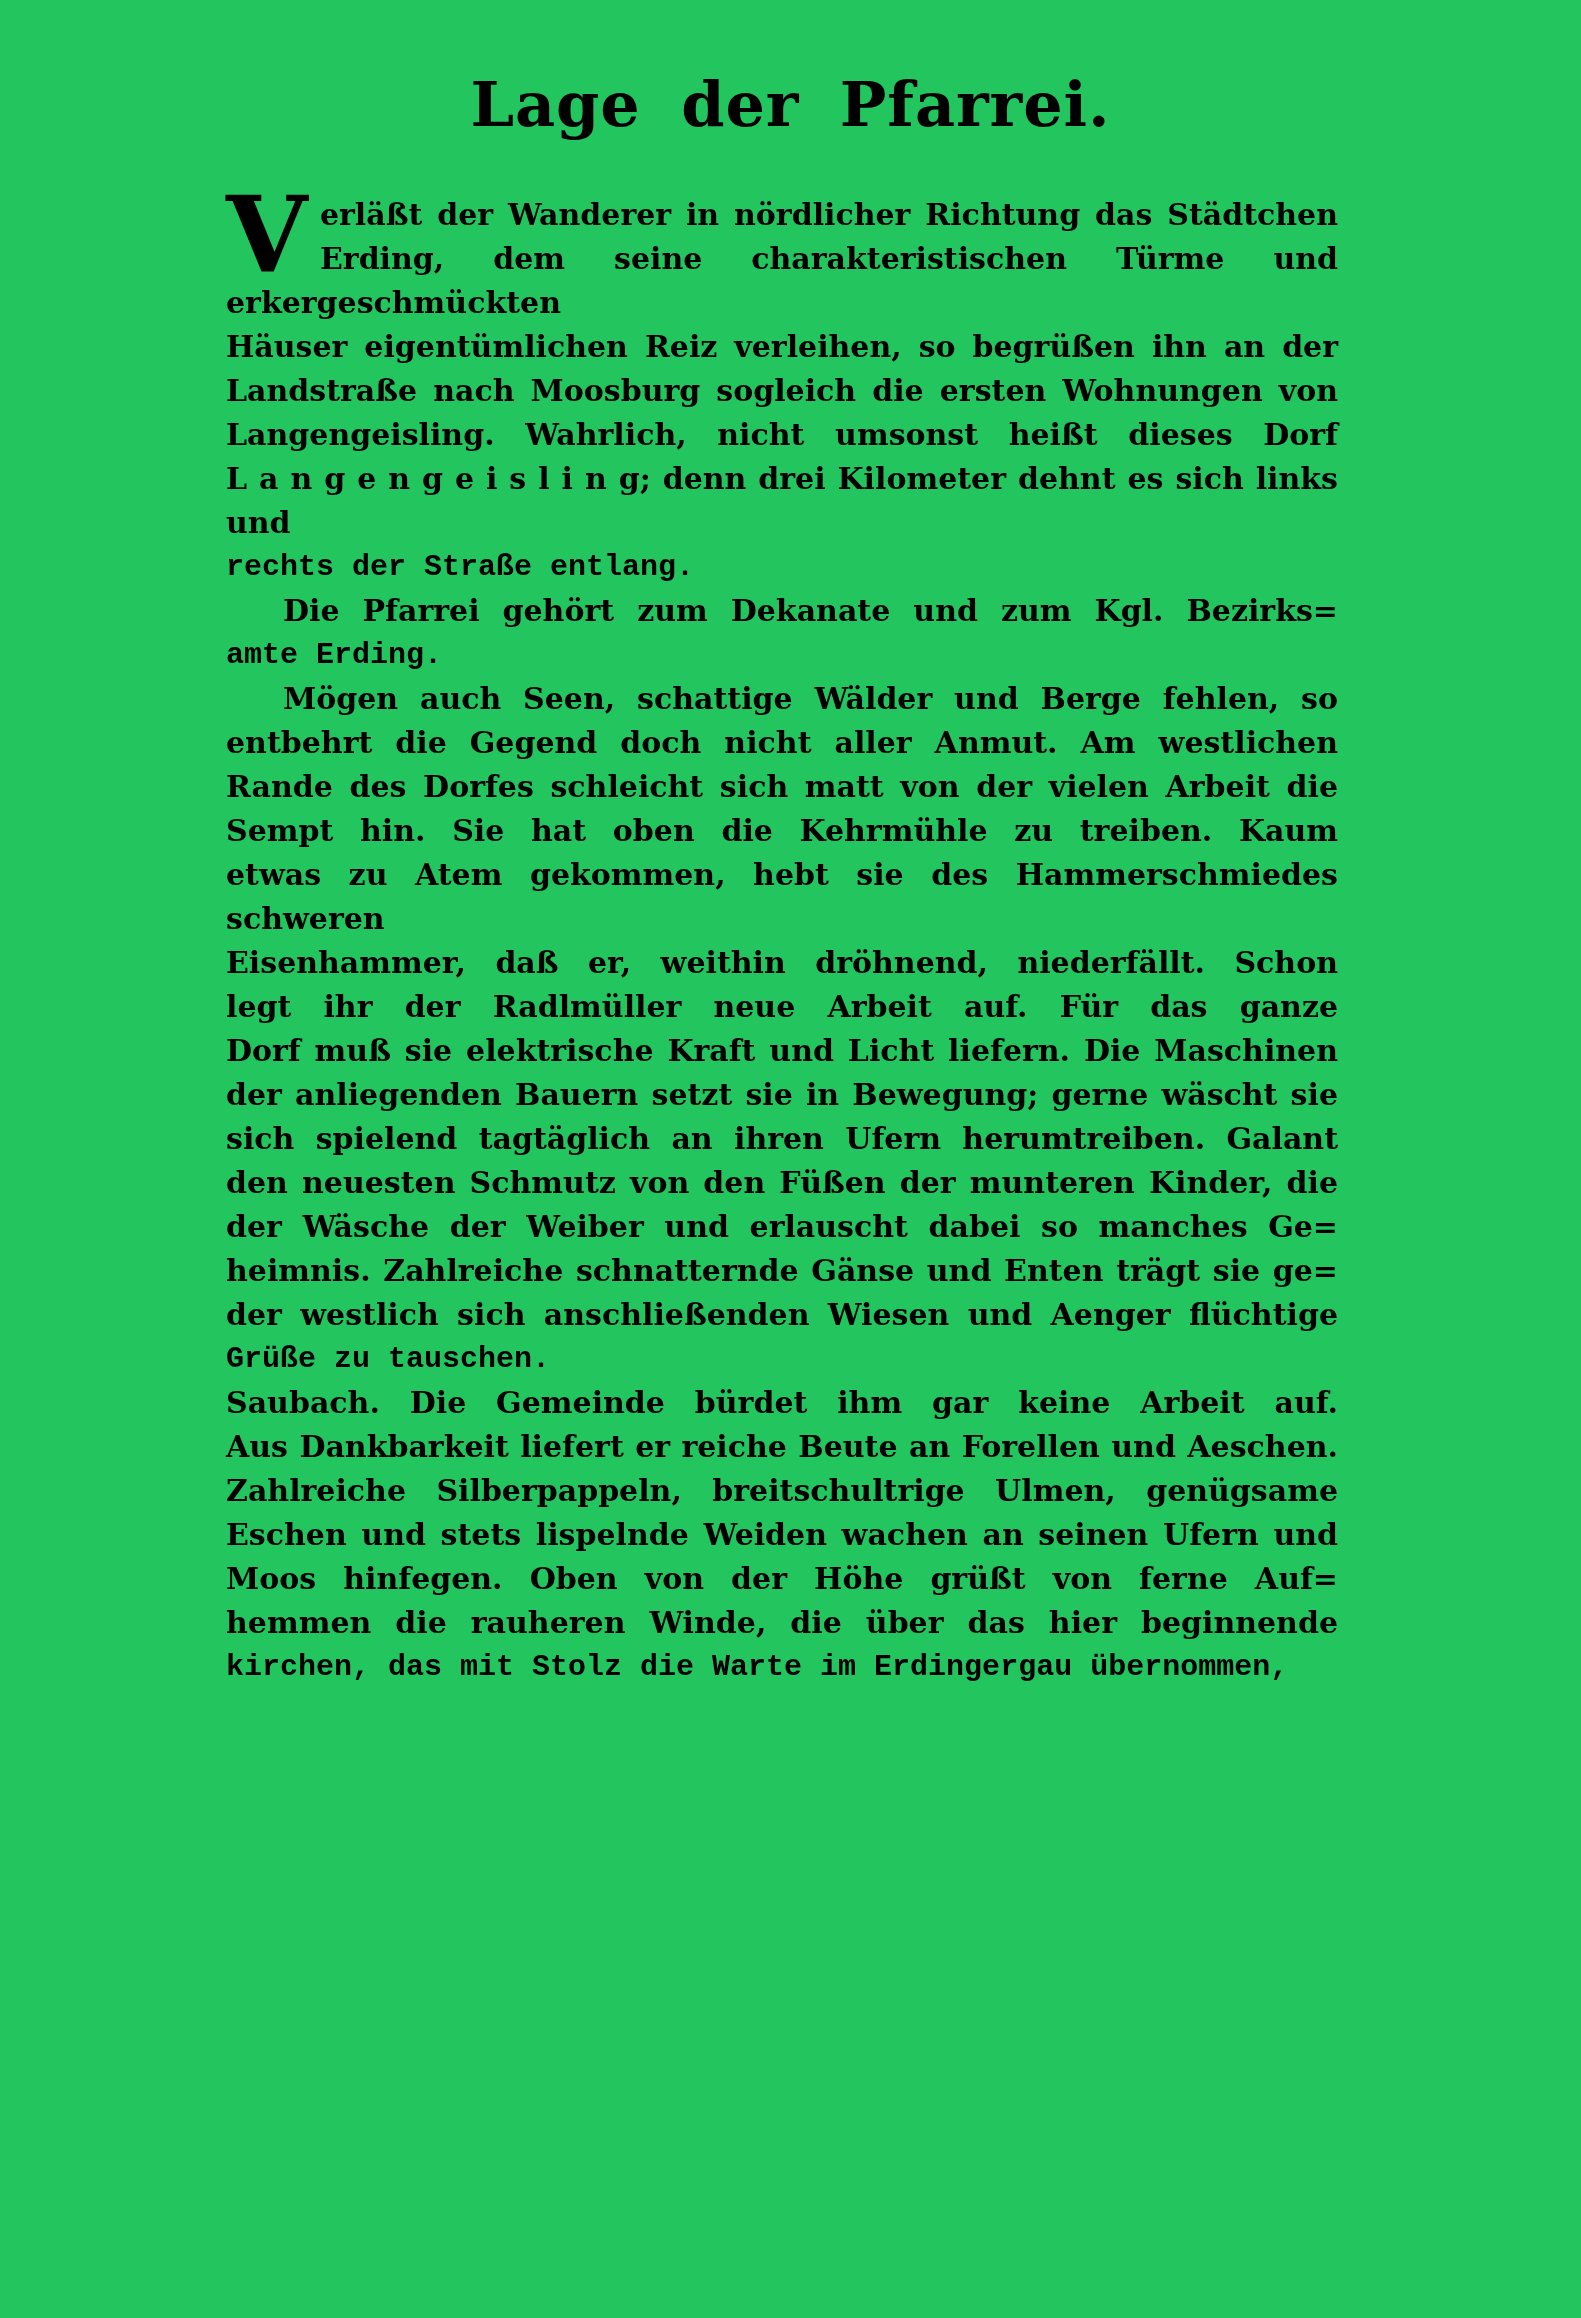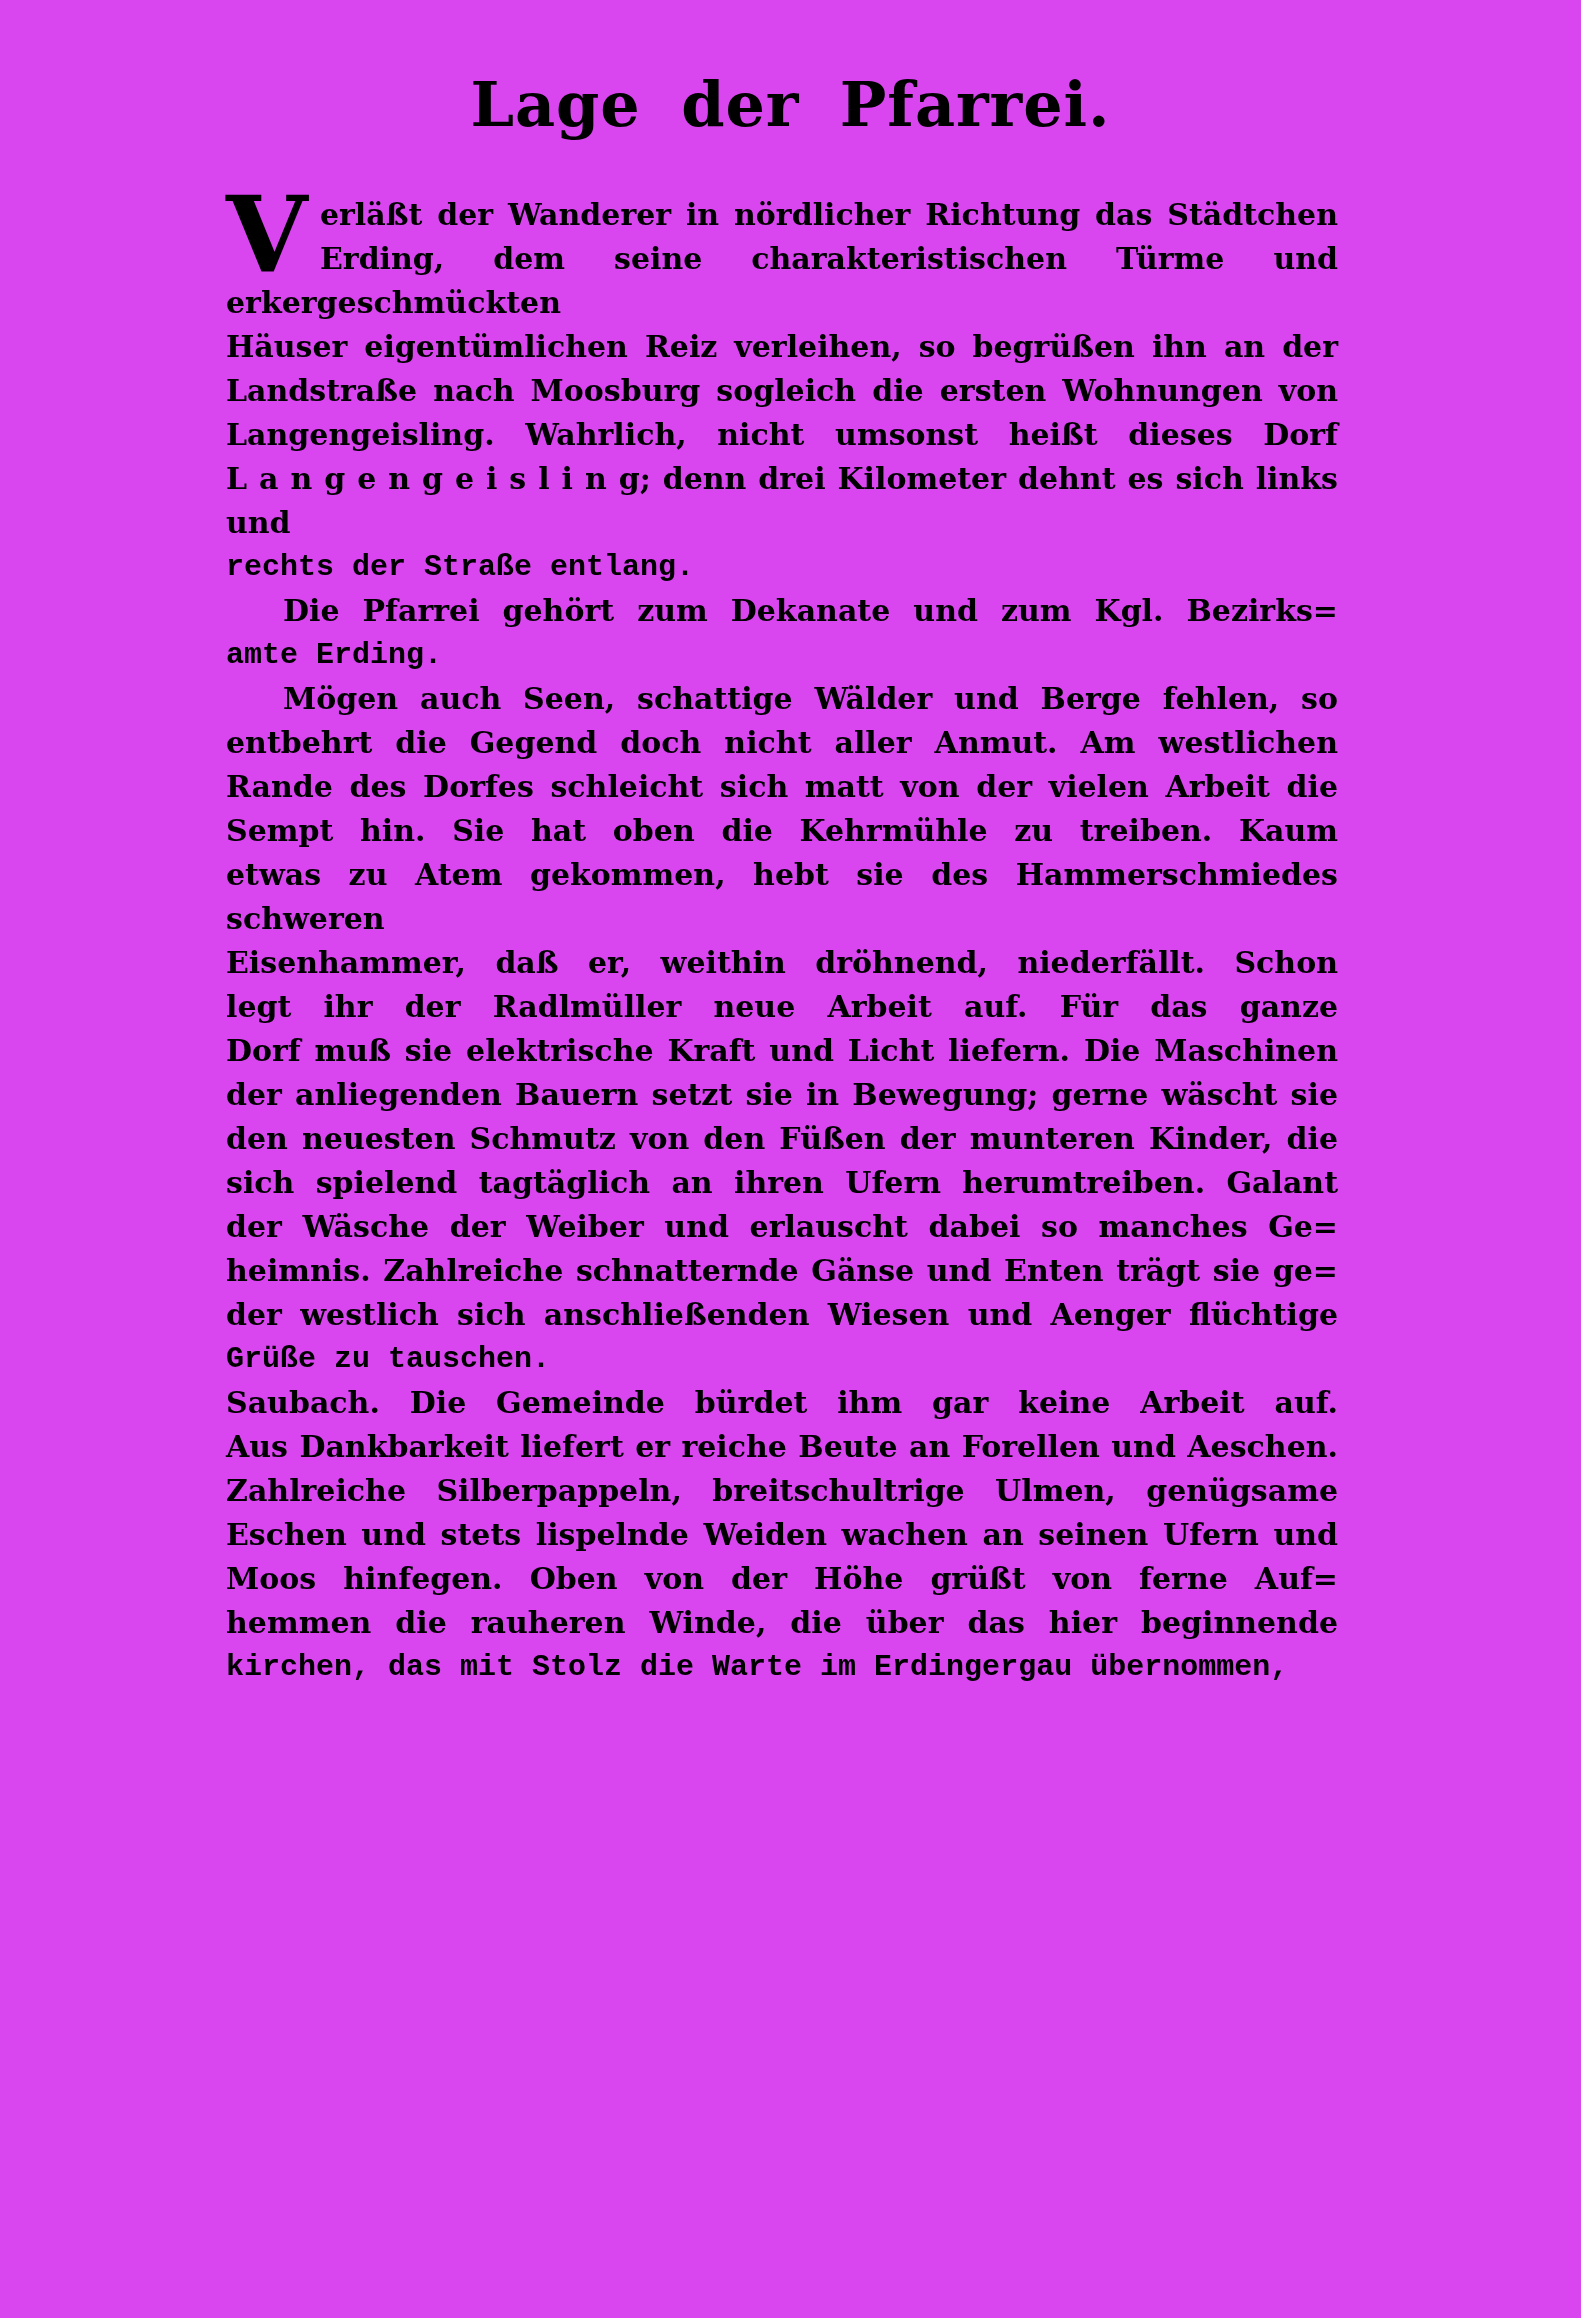--- a/index.html
+++ b/index.html
@@ -7,21 +7,21 @@
     width: 1581px;
     height: 2319px;
     background: #ffffff;
     color: #000000;
     font-family: "DejaVu Serif", serif;
   }
   .page {
     position: relative;
     width: 1581px;
     height: 2319px;
-    background: #d946ef;
+    background: #22c55e;
     overflow: hidden;
   }
   .title {
     margin: 68px 0 0 0;
     text-align: center;
     font-size: 62px;
     font-weight: bold;
     letter-spacing: 0.9px;
     word-spacing: 18px;
     font-family: "DejaVu Serif", serif;
@@ -74,22 +74,22 @@
       <div class="para indent-first">
         <div class="line first">Mögen auch Seen, schattige Wälder und Berge fehlen, so</div>
         <div class="line">entbehrt die Gegend doch nicht aller Anmut. Am westlichen</div>
         <div class="line">Rande des Dorfes schleicht sich matt von der vielen Arbeit die</div>
         <div class="line">Sempt hin. Sie hat oben die Kehrmühle zu treiben. Kaum</div>
         <div class="line">etwas zu Atem gekommen, hebt sie des Hammerschmiedes schweren</div>
         <div class="line">Eisenhammer, daß er, weithin dröhnend, niederfällt. Schon</div>
         <div class="line">legt ihr der Radlmüller neue Arbeit auf. Für das ganze</div>
         <div class="line">Dorf muß sie elektrische Kraft und Licht liefern. Die Maschinen</div>
         <div class="line">der anliegenden Bauern setzt sie in Bewegung; gerne wäscht sie</div>
+        <div class="line">sich spielend tagtäglich an ihren Ufern herumtreiben. Galant</div>
         <div class="line">den neuesten Schmutz von den Füßen der munteren Kinder, die</div>
-        <div class="line">sich spielend tagtäglich an ihren Ufern herumtreiben. Galant</div>
         <div class="line">der Wäsche der Weiber und erlauscht dabei so manches Ge=</div>
         <div class="line">heimnis. Zahlreiche schnatternde Gänse und Enten trägt sie ge=</div>
         <div class="line">der westlich sich anschließenden Wiesen und Aenger flüchtige</div>
         <div class="line last">Grüße zu tauschen.</div>
       </div>
       <div class="para indent-first">
         <div class="line">Saubach. Die Gemeinde bürdet ihm gar keine Arbeit auf.</div>
         <div class="line">Aus Dankbarkeit liefert er reiche Beute an Forellen und Aeschen.</div>
         <div class="line">Zahlreiche Silberpappeln, breitschultrige Ulmen, genügsame</div>
         <div class="line">Eschen und stets lispelnde Weiden wachen an seinen Ufern und</div>

